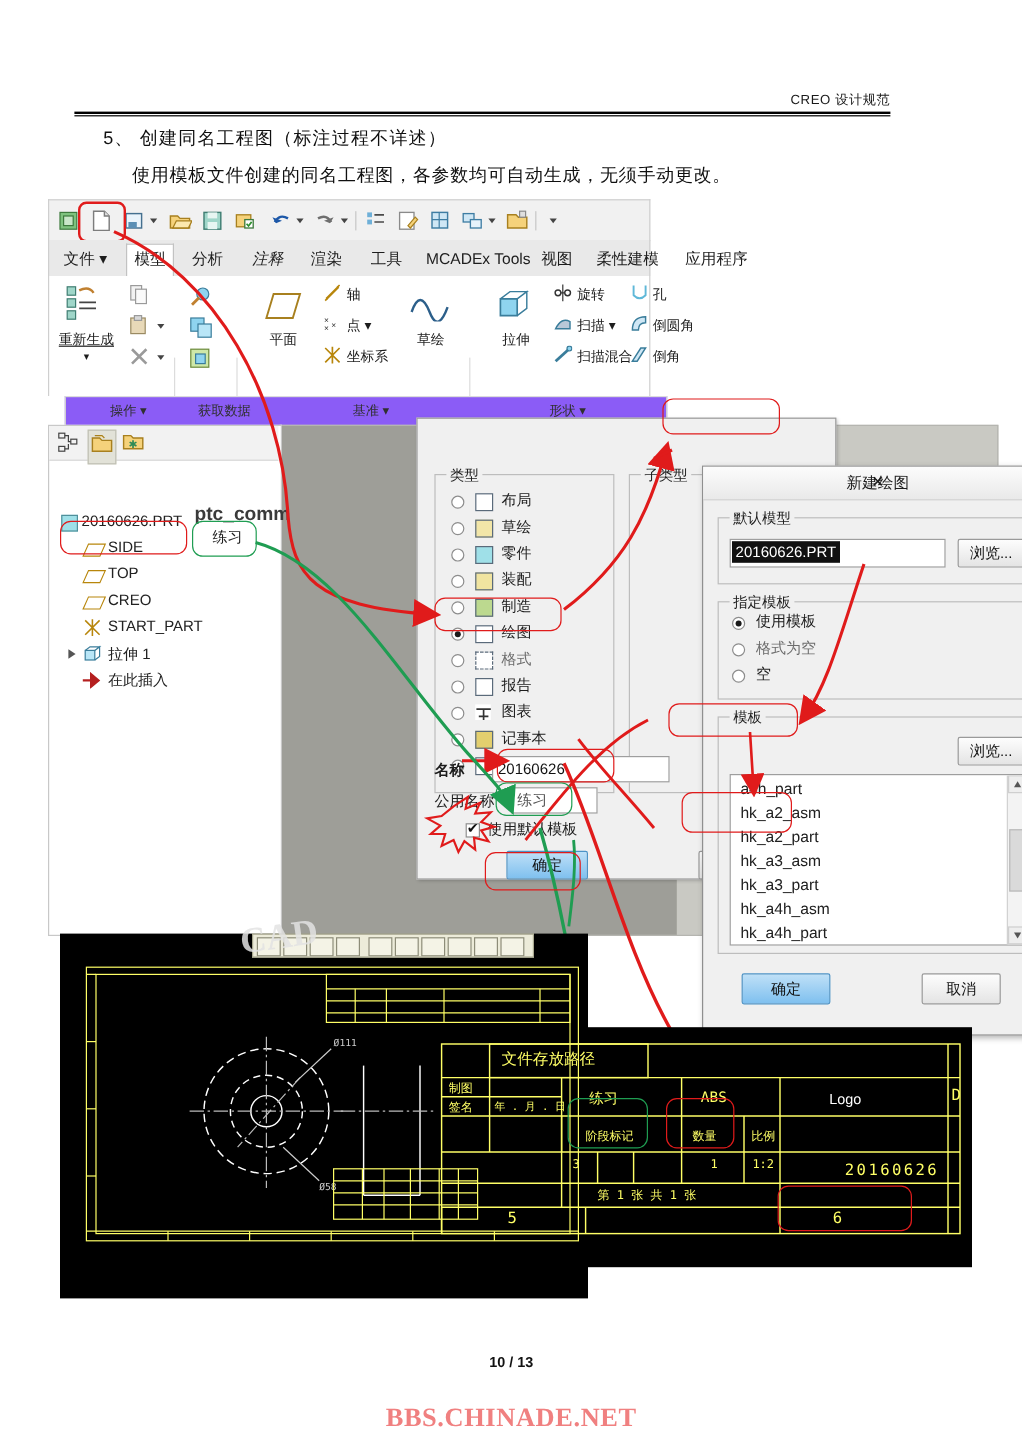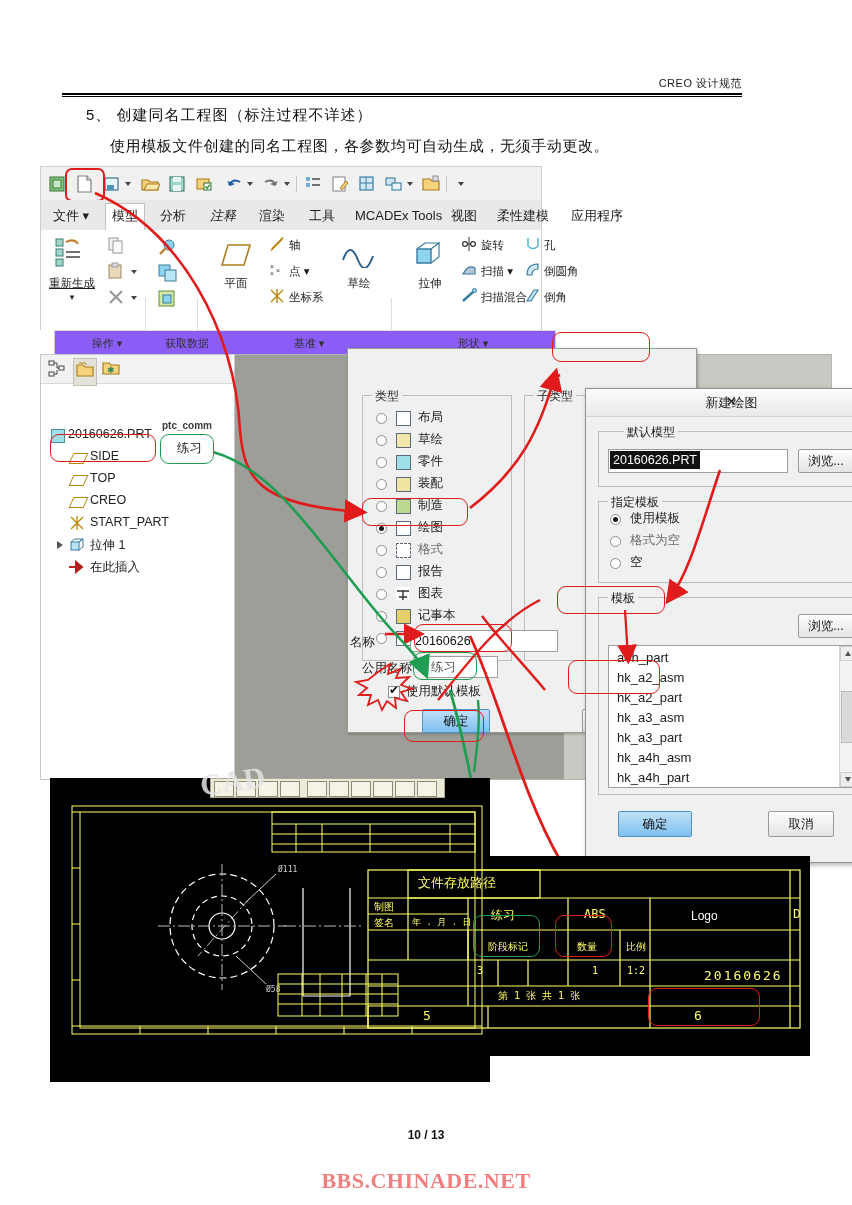--- a/index.html
+++ b/index.html
@@ -596,21 +596,21 @@
     <div class="tnode" style="left:49px;top:182px;">拉伸 1</div>
 
     <div class="abs" style="left:27px;top:205px;">
       <svg width="16" height="14" viewBox="0 0 16 14">
           <path d="M1 7 h8 M8 2 l6 5 l-6 5 z" stroke="#b52020" stroke-width="2" fill="#b52020"></path>
         </svg>
     </div>
     <div class="tnode" style="left:49px;top:204px;">在此插入</div>
   </div>
 
-  <div class="abs" style="left:122px;top:254px;font-size:10px;font-weight:bold;color:#3a3a3a;">ptc_comm</div>
+  <div class="abs" style="left:122px;top:254px;font-size:16px;font-weight:bold;color:#3a3a3a;">ptc_comm</div>
   <div class="abs" style="left:137px;top:274px;font-size:12.5px;color:#1c1c1c;">练习</div>
 
   <div class="abs" id="dlg-new">
 
     <div class="gbox" style="left:14px;top:46px;width:148px;height:264px;"></div>
     <div class="gbox-label" style="left:24px;top:39px;">类型</div>
 
     <div class="radio" style="left:28px;top:64px;"></div>
     <div class="titem-ic" style="left:48px;top:62px;background:#fff;"></div>
     <div class="rlab" style="left:70px;top:60px;">布局</div>
@@ -655,41 +655,41 @@
     <div class="titem-ic" style="left:48px;top:260px;background:#e3cf6e;"></div>
     <div class="rlab" style="left:70px;top:258px;">记事本</div>
 
     <div class="radio" style="left:28px;top:284px;"></div>
     <div class="titem-ic" style="left:48px;top:282px;background:#fff;"></div>
     <div class="rlab" style="left:70px;top:280px;">标记</div>
 
     <div class="gbox" style="left:176px;top:46px;width:158px;height:264px;"></div>
     <div class="gbox-label" style="left:186px;top:39px;">子类型</div>
 
-    <div class="flabel" style="left:2px;top:285px;">名称</div>
+    <div class="flabel" style="left:14px;top:285px;font-weight:bold;">名称</div>
     <div class="fld" style="left:62px;top:281px;width:148px;height:22px;">20160626</div>
 
     <div class="flabel" style="left:14px;top:311px;">公用名称</div>
     <div class="fld" style="left:78px;top:307px;width:72px;height:22px;color:#555;">练习</div>
 
     <div class="chk" style="left:40px;top:337px;"></div>
     <div class="rlab" style="left:58px;top:334px;">使用默认模板</div>
 
     <div class="btn primary" style="left:74px;top:360px;width:68px;height:24px;line-height:22px;">确定</div>
     <div class="btn" style="left:234px;top:360px;width:60px;height:24px;line-height:22px;">取消</div>
   </div>
 
   <div class="abs" id="dlg-draw">
     <div class="abs" id="dlg-draw-title">
       <span>新建绘图</span>
       <span id="dlg-draw-close">✕</span>
     </div>
 
     <div class="gbox" style="left:12px;top:42px;width:267px;height:54px;"></div>
-    <div class="gbox-label" style="left:22px;top:35px;margin-left:16px;">默认模型</div>
+    <div class="gbox-label" style="left:22px;top:35px;">默认模型</div>
     <div class="selfld" style="left:22px;top:60px;width:180px;height:24px;">
       <span class="hl">20160626.PRT</span>
     </div>
     <div class="btn" style="left:212px;top:60px;width:56px;height:24px;line-height:22px;">浏览...</div>
 
     <div class="gbox" style="left:12px;top:112px;width:267px;height:80px;"></div>
     <div class="gbox-label" style="left:22px;top:105px;">指定模板</div>
 
     <div class="radio on" style="left:24px;top:125px;"></div>
     <div class="rlab" style="left:44px;top:121px;">使用模板</div>

